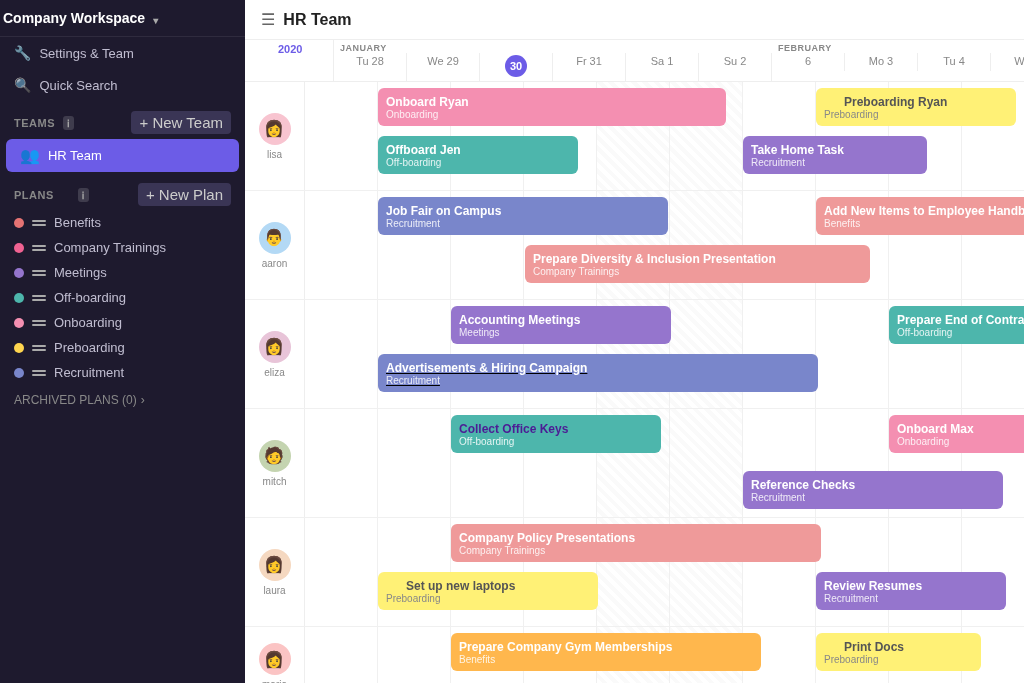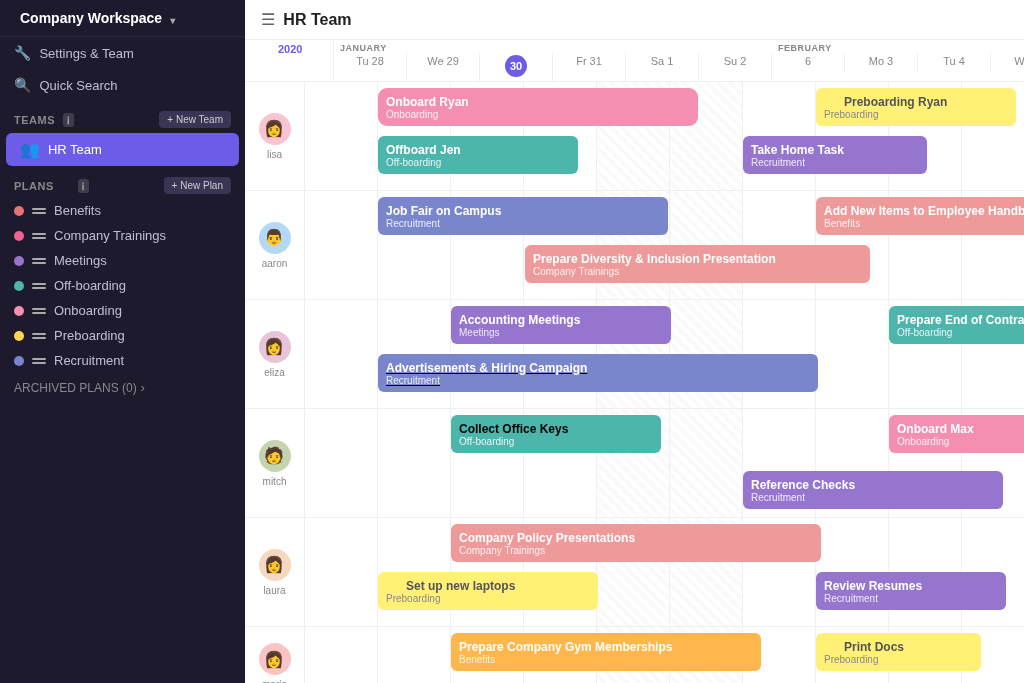--- a/index.html
+++ b/index.html
@@ -10,21 +10,21 @@
       width: 245px;
       min-width: 245px;
       background: #1e1a2e;
       color: #fff;
       display: flex;
       flex-direction: column;
       height: 683px;
       overflow-y: auto;
     }
     .sidebar-workspace {
-      padding: 10px 20px;
+      padding: 10px 3px;
       display: flex;
       align-items: flex-end;
       gap: 6px;
       border-bottom: 1px solid rgba(255,255,255,0.08);
       font-size: 14px;
       font-weight: 600;
       cursor: pointer;
     }
     .sidebar-workspace .chevron { font-size: 10px; margin-left: 2px; color: #aaa; }
     .sidebar-item-row {
@@ -55,21 +55,21 @@
       font-size: 10px;
       color: #aaa;
       margin-left: 4px;
     }
     .new-btn {
       background: #3a3555;
       border: none;
       color: #ccc;
       border-radius: 4px;
       padding: 3px 8px;
-      font-size: 10px;
+      font-size: 15px;
       cursor: pointer;
     }
     .team-item {
       padding: 7px 14px;
       display: flex;
       align-items: center;
       gap: 8px;
       font-size: 13px;
       cursor: pointer;
       border-radius: 6px;
@@ -429,21 +429,21 @@
               <div class="grid-line"></div>
               <div class="grid-line"></div>
               <div class="grid-line"></div>
               <div class="grid-line weekend"></div>
               <div class="grid-line weekend"></div>
               <div class="grid-line"></div>
               <div class="grid-line"></div>
               <div class="grid-line"></div>
               <div class="grid-line"></div>
             </div>
-            <div class="task-bar pink" style="left: 73px; width: 320px; top: 6px; position: absolute; border-radius: 9px;">
+            <div class="task-bar pink" style="left: 73px; width: 348px; top: 6px; position: absolute;">
       <div class="task-bar-title" style="color:#fff">Onboard Ryan</div>
       <div class="task-bar-label" style="color:rgba(255,255,255,0.85)">Onboarding</div>
     </div>
             <div class="task-bar yellow" style="left: 511px; width: 200px; top: 6px; position: absolute;">
       <div class="task-bar-title" style="color:#555">Preboarding Ryan</div>
       <div class="task-bar-label" style="color:#888">Preboarding</div>
     </div>
             <div class="task-bar teal" style="left: 73px; width: 200px; top: 54px; position: absolute;">
       <div class="task-bar-title" style="color:#fff">Offboard Jen</div>
       <div class="task-bar-label" style="color:rgba(255,255,255,0.85)">Off-boarding</div>
@@ -530,21 +530,21 @@
               <div class="grid-line"></div>
               <div class="grid-line"></div>
               <div class="grid-line weekend"></div>
               <div class="grid-line weekend"></div>
               <div class="grid-line"></div>
               <div class="grid-line"></div>
               <div class="grid-line"></div>
               <div class="grid-line"></div>
             </div>
             <div class="task-bar teal" style="left: 146px; width: 210px; top: 6px; position: absolute;">
-      <div class="task-bar-title" style="color:#000000">Collect Office Keys</div>
+      <div class="task-bar-title" style="color:#4c1d95">Collect Office Keys</div>
       <div class="task-bar-label" style="color:rgba(255,255,255,0.85)">Off-boarding</div>
     </div>
             <div class="task-bar pink" style="left: 584px; width: 180px; top: 6px; position: absolute;">
       <div class="task-bar-title" style="color:#fff">Onboard Max</div>
       <div class="task-bar-label" style="color:rgba(255,255,255,0.85)">Onboarding</div>
     </div>
             <div class="task-bar purple" style="left: 438px; width: 260px; top: 62px; position: absolute;">
       <div class="task-bar-title" style="color:#fff">Reference Checks</div>
       <div class="task-bar-label" style="color:rgba(255,255,255,0.85)">Recruitment</div>
     </div>

